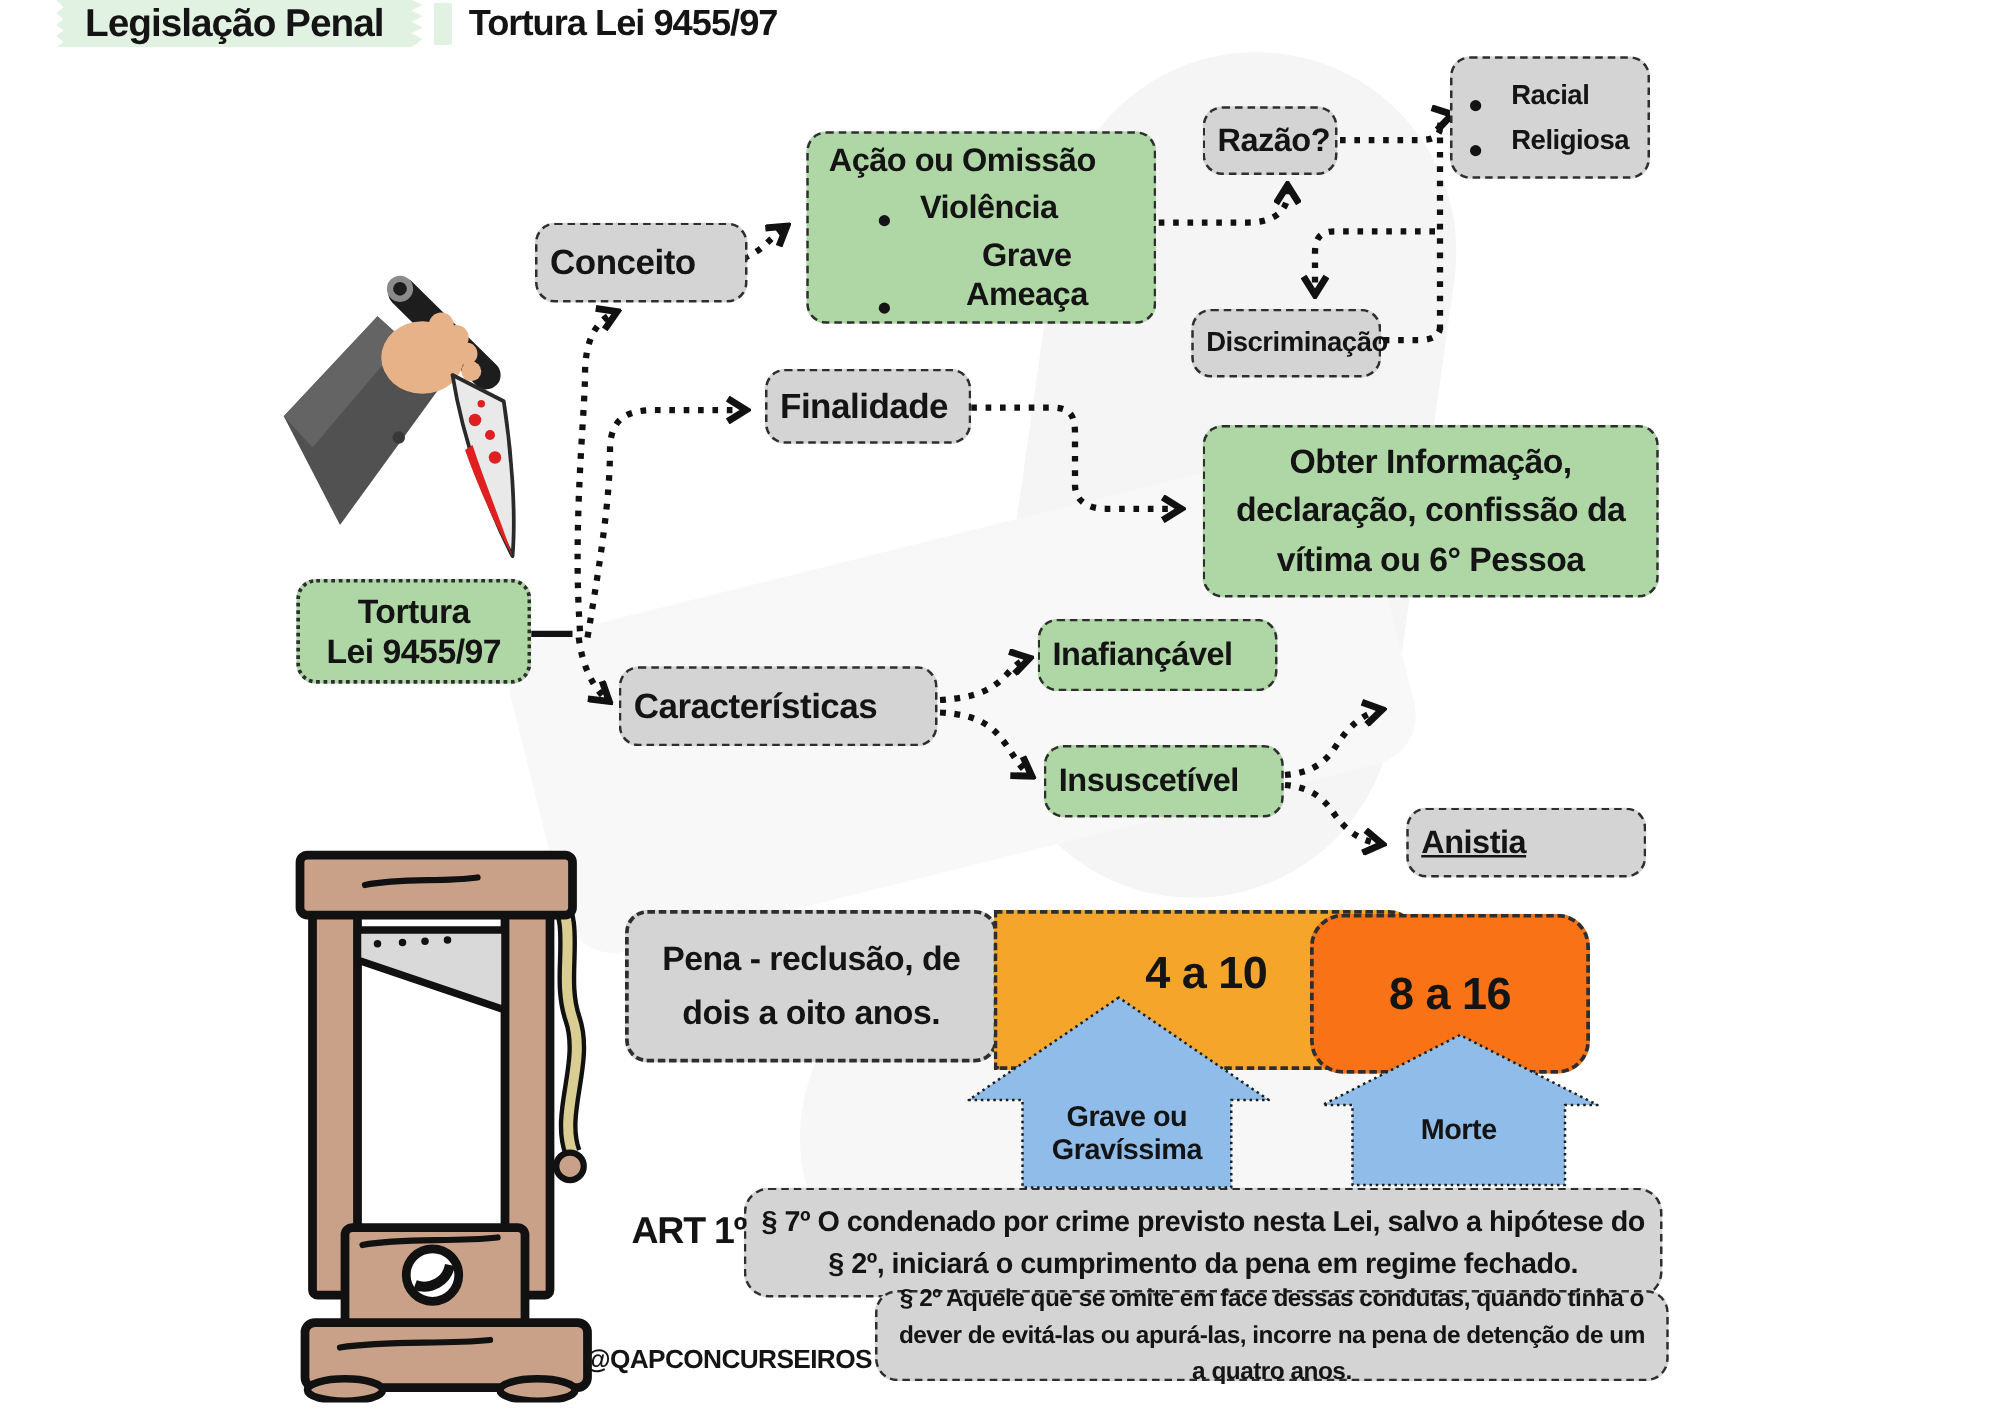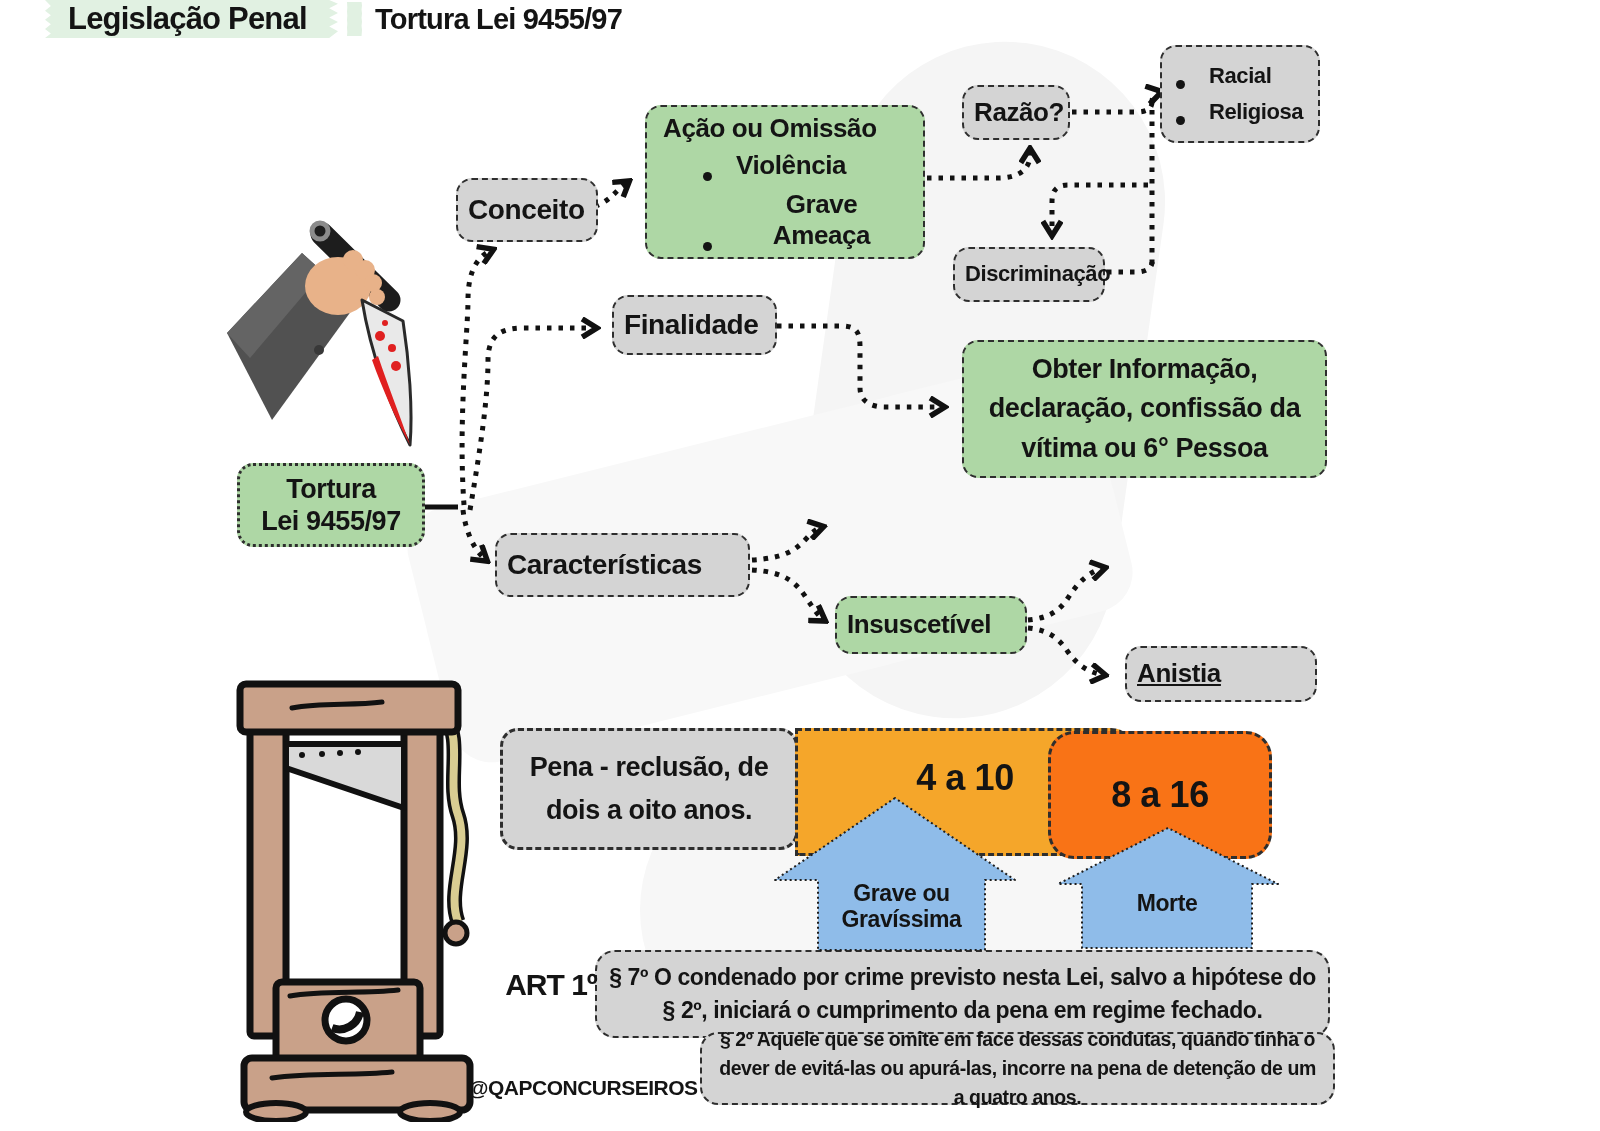--- a/index.html
+++ b/index.html
@@ -125,21 +125,21 @@
     <rect x="44" y="332" width="144" height="80" fill="#c9a189" stroke="#111" stroke-width="7" rx="6"></rect>
     <circle cx="114" cy="370" r="21" fill="#ffffff" stroke="#111" stroke-width="7"></circle>
     <path d="M100,378 A21 21 0 0 0 128 362" fill="none" stroke="#111" stroke-width="8"></path>
     <path d="M58,346 C90,340 130,344 166,340" fill="none" stroke="#111" stroke-width="5" stroke-linecap="round"></path>
     <rect x="12" y="408" width="226" height="52" fill="#c9a189" stroke="#111" stroke-width="7" rx="8"></rect>
     <ellipse cx="44" cy="462" rx="30" ry="9" fill="#c9a189" stroke="#111" stroke-width="6"></ellipse>
     <ellipse cx="198" cy="462" rx="30" ry="9" fill="#c9a189" stroke="#111" stroke-width="6"></ellipse>
     <path d="M40,428 C80,422 120,426 160,422" fill="none" stroke="#111" stroke-width="5" stroke-linecap="round"></path>
   </svg>
 
-  <div class="node gray" style="left:428px;top:178px;width:142px;height:64px;font-size:28px;margin-left:28px;">
+  <div class="node gray" style="left:428px;top:178px;width:170px;height:64px;font-size:28px;">
     <span>Conceito</span>
   </div>
 
   <div class="node green stack leftstack" style="left:645px;top:105px;width:280px;height:154px;font-size:26px;padding:10px 16px;">
     <span>Ação ou Omissão</span>
     <div class="bullet-row" style="margin:6px 0 0 40px;">
       <span class="bullet-dot"></span>
       <span>Violência</span>
     </div>
     <div class="bullet-row" style="margin:8px 0 0 40px;">
@@ -177,20 +177,23 @@
 
   <div class="node green dotted stack" style="left:237px;top:463px;width:188px;height:84px;font-size:27px;">
     <span>Tortura</span>
     <span>Lei 9455/97</span>
   </div>
 
   <div class="node gray" style="left:495px;top:533px;width:255px;height:64px;font-size:28px;">
     <span>Características</span>
   </div>
 
+  <div class="node green" style="left:830px;top:495px;width:192px;height:58px;font-size:26px;">
+    <span>Inafiançável</span>
+  </div>
 
   <div class="node green" style="left:835px;top:596px;width:192px;height:58px;font-size:26px;">
     <span>Insuscetível</span>
   </div>
 
 
   <div class="node gray" style="left:1125px;top:646px;width:192px;height:56px;font-size:26px;text-decoration:underline;">
     <span>Anistia</span>
   </div>
 

